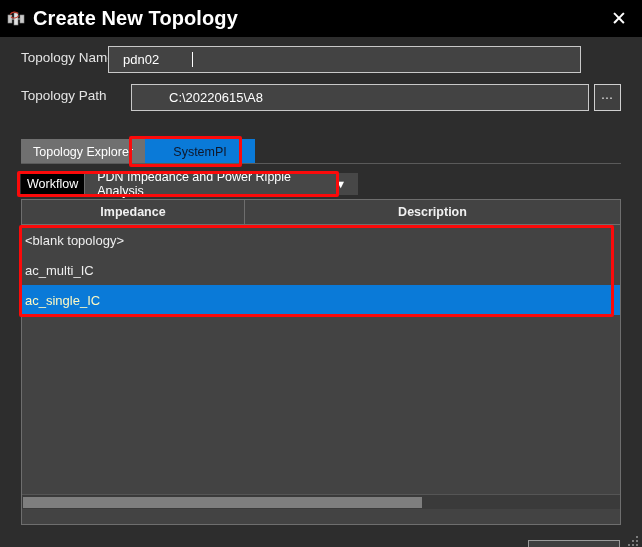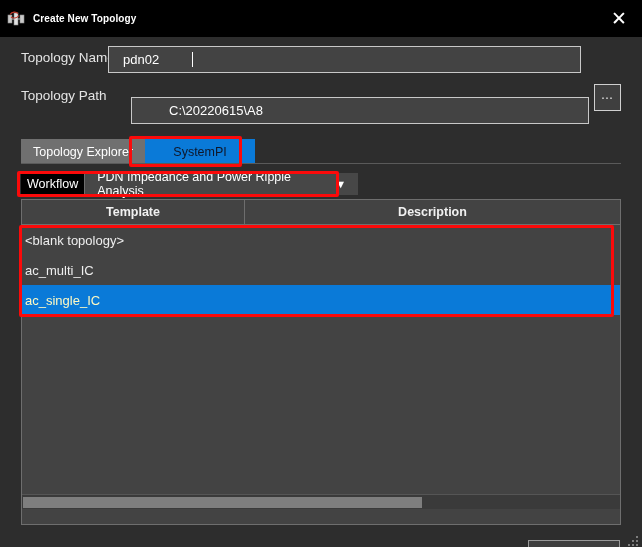--- a/index.html
+++ b/index.html
@@ -29,21 +29,21 @@
   }
   .title-icon {
     width: 18px;
     height: 18px;
     margin-left: 7px;
     margin-right: 8px;
     position: relative;
     flex: 0 0 auto;
   }
   .title-text {
-    font-size: 10px;
+    font-size: 20px;
     font-weight: bold;
     color: #ffffff;
     letter-spacing: 0.1px;
   }
   .close-btn {
     position: absolute;
     right: 0; top: 0;
     width: 46px; height: 37px;
     display: flex;
     align-items: center;
@@ -322,42 +322,42 @@
     <span class="field-label">Topology Name</span>
   </div>
   <div class="text-input" style="position:absolute; left:108px; top:9px; width:473px; padding-left:14px;gap:32px;">
     <span>pdn02</span>
       <span class="caret"></span>
   </div>
 
   <div class="form-row" style="left:21px; top:51px;">
     <span class="field-label">Topology Path</span>
   </div>
-  <div class="text-input" style="position:absolute; left:131px; top:60px; width:458px; justify-content:flex-start; padding-left:37px;">
+  <div class="text-input" style="position:absolute; left:131px; top:47px; width:458px; justify-content:flex-start; padding-left:37px;">
     <span>C:\20220615\A8</span>
   </div>
   <div class="browse-btn" style="position:absolute; left:594px; top:47px;">⋯</div>
 
   <div class="tabstrip">
     <div class="tab inactive">Topology Explorer</div>
     <div class="tab active">SystemPI</div>
   </div>
   <div class="tab-underline"></div>
 
   <div class="workflow-row">
     <div class="workflow-label">Workflow</div>
     <div class="workflow-select">
       <span>PDN Impedance and Power Ripple Analysis</span>
       <span class="caret-down">▼</span>
     </div>
   </div>
 
   <div class="table-panel">
     <div class="table-header">
-      <div class="th template-col">Template</div>
+      <div class="th template-col">Impedance</div>
       <div class="th desc-col">Description</div>
     </div>
     <div class="table-body">
       <div class="row">
         <span>&lt;blank topology&gt;</span>
       </div>
       <div class="row">
         <span>ac_multi_IC</span>
       </div>
       <div class="row selected">

